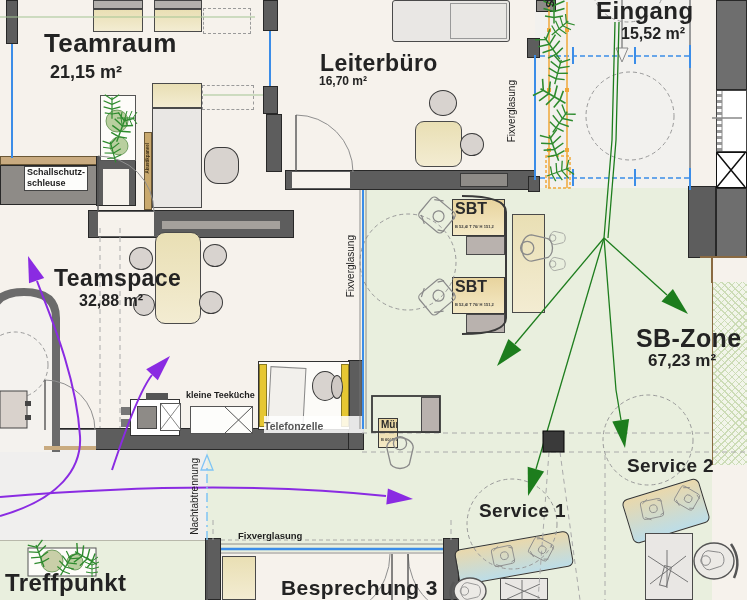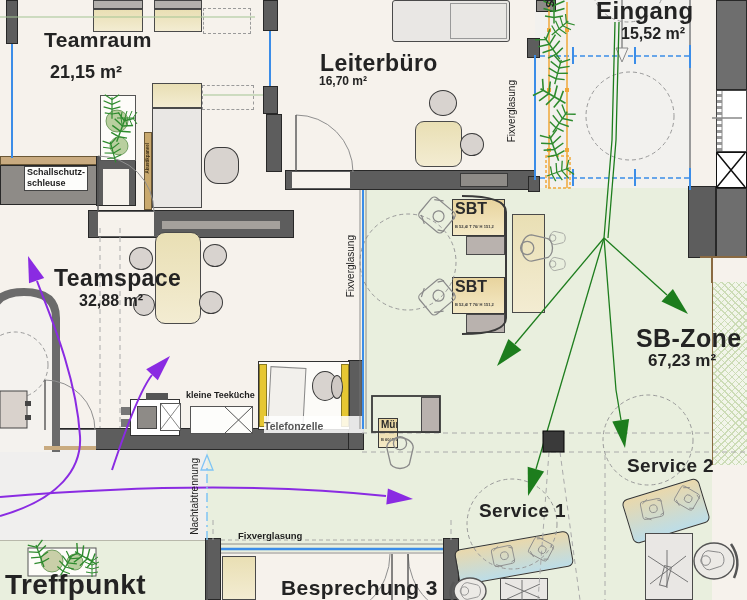--- a/index.html
+++ b/index.html
@@ -311,40 +311,40 @@
     <path d="M731,544 q11,16 3,34" stroke="#555" stroke-width="2.5" fill="none"></path>
     <use href="#persontop" transform="translate(712,560) rotate(-95) scale(.8)"></use>
 
     <path d="M505,583 L540,598 M540,584 L507,599 M522,580 L522,600" stroke="#777" stroke-width="1" fill="none"></path>
     <path d="M648,556 L688,582 M686,556 L650,584 M667,550 L667,588" stroke="#777" stroke-width="1" fill="none"></path>
     <rect x="662" y="566" width="7" height="20" fill="none" stroke="#777" transform="rotate(15 665 576)"></rect>
     <path d="M161,404 L180,429 M180,404 L161,429" stroke="#666" stroke-width=".8"></path>
     <path d="M225,407 L252,433 M252,407 L225,433" stroke="#555" stroke-width="1"></path>
   </svg>
 
-  <div class="title" style="left:44px;top:28px;font-size:21px">Teamraum</div>
+  <div class="title" style="left:44px;top:28px;font-size:26px">Teamraum</div>
   <div class="area" style="left:50px;top:62px;font-size:18px">21,15 m²</div>
 
   <div class="title" style="left:320px;top:50px;font-size:23px">Leiterbüro</div>
   <div class="area" style="left:319px;top:74px;font-size:12px">16,70 m²</div>
 
   <div class="title" style="left:596px;top:-3px;font-size:24px">Eingang</div>
   <div class="area" style="left:621px;top:25px;font-size:16px">15,52 m²</div>
 
   <div class="title" style="left:54px;top:265px;font-size:23px">Teamspace</div>
   <div class="area" style="left:79px;top:292px;font-size:16px">32,88 m²</div>
 
   <div class="title" style="left:636px;top:324px;font-size:25px">SB-Zone</div>
   <div class="area" style="left:648px;top:351px;font-size:17px">67,23 m²</div>
 
   <div class="title" style="left:479px;top:500px;font-size:19px">Service 1</div>
   <div class="title" style="left:627px;top:455px;font-size:19px">Service 2</div>
 
   <div class="title" style="left:281px;top:576px;font-size:21px">Besprechung 3</div>
-  <div class="title" style="left:5px;top:569px;font-size:28px">Treffpunkt</div>
+  <div class="title" style="left:5px;top:569px;font-size:24px">Treffpunkt</div>
 
   <div class="lbl" style="left:24px;top:166px;font-size:9px;font-weight:700;background:#fdfdfb;padding:0 2px;border:1px solid #444;line-height:1.25;z-index:6">
     <div>Schallschutz-</div>
     <div>schleuse</div>
   </div>
 
   <div class="lbl" style="left:186px;top:390px;font-size:9px;font-weight:700">kleine Teeküche</div>
 
   <div class="vlabel" style="left:506px;top:80px;font-size:10px">Fixverglasung</div>
   <div class="vlabel" style="left:345px;top:235px;font-size:10px">Fixverglasung</div>

